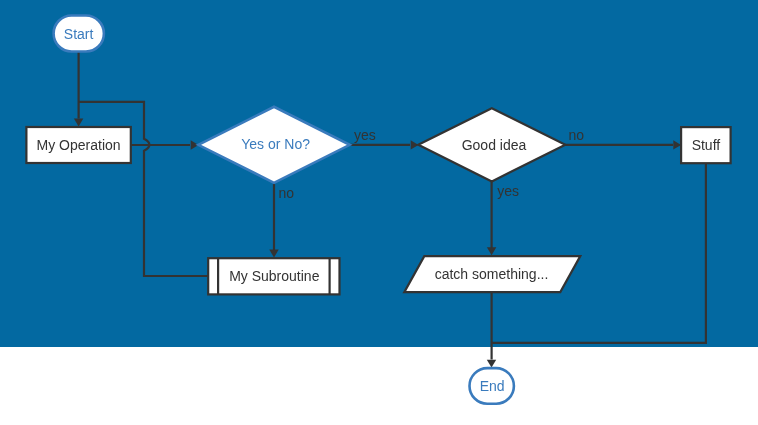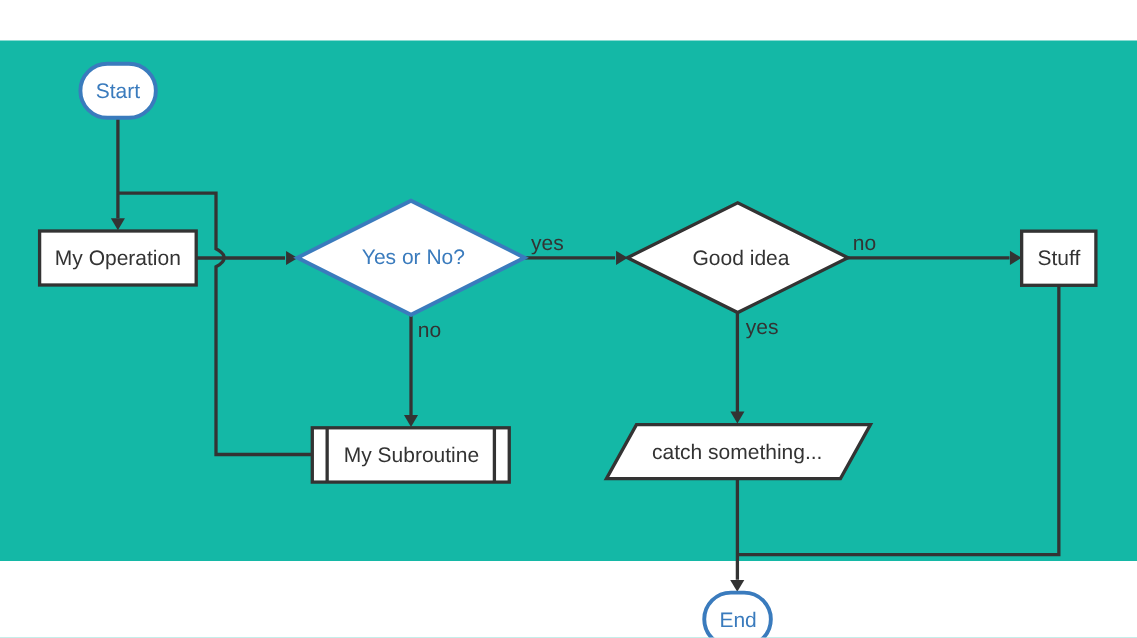--- a/index.html
+++ b/index.html
@@ -1,20 +1,20 @@
 <!DOCTYPE html>
 <html><head>
 <meta charset="utf-8">
 <title>Flowchart</title>
 <style>
   html,body{margin:0;padding:0;background:#ffffff;}
   body{width:758px;height:425px;overflow:hidden;
        font-family:"Liberation Sans",sans-serif;
        -webkit-font-smoothing:antialiased;}
-  #canvas{position:relative;width:758px;height:347px;background:#14b8a6;margin-top:27px;}
+  #canvas{position:relative;width:758px;height:347px;background:#0369a1;}
   svg{display:block;}
   .shape{fill:#ffffff;stroke:#333333;stroke-width:2.2;}
   .shape-accent{fill:#ffffff;stroke:#3A7BBD;stroke-width:2.6;}
   .edge{fill:none;stroke:#333333;stroke-width:2.2;stroke-linecap:butt;}
   .arrowhead{fill:#333333;stroke:none;}
   .label{font-family:"Liberation Sans",sans-serif;font-size:14px;fill:#333333;
          text-anchor:middle;dominant-baseline:alphabetic;}
   .label-accent{fill:#3A7BBD;}
   .elabel{font-family:"Liberation Sans",sans-serif;font-size:14px;fill:#333333;
           text-anchor:start;}

